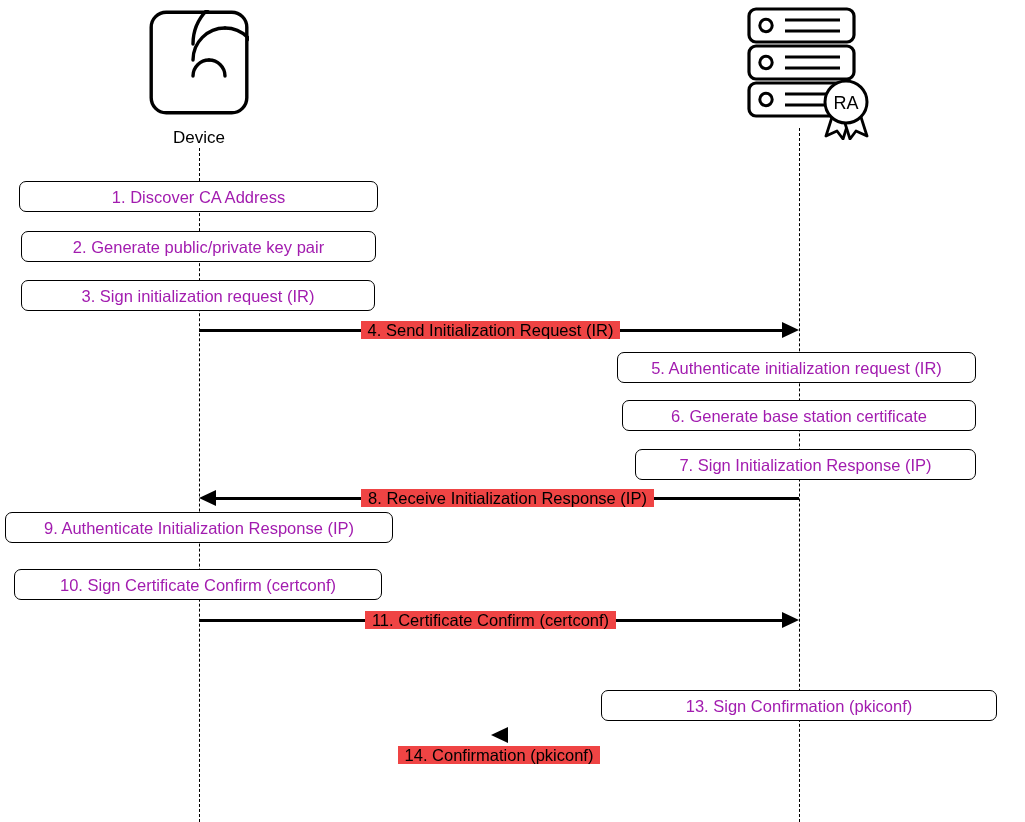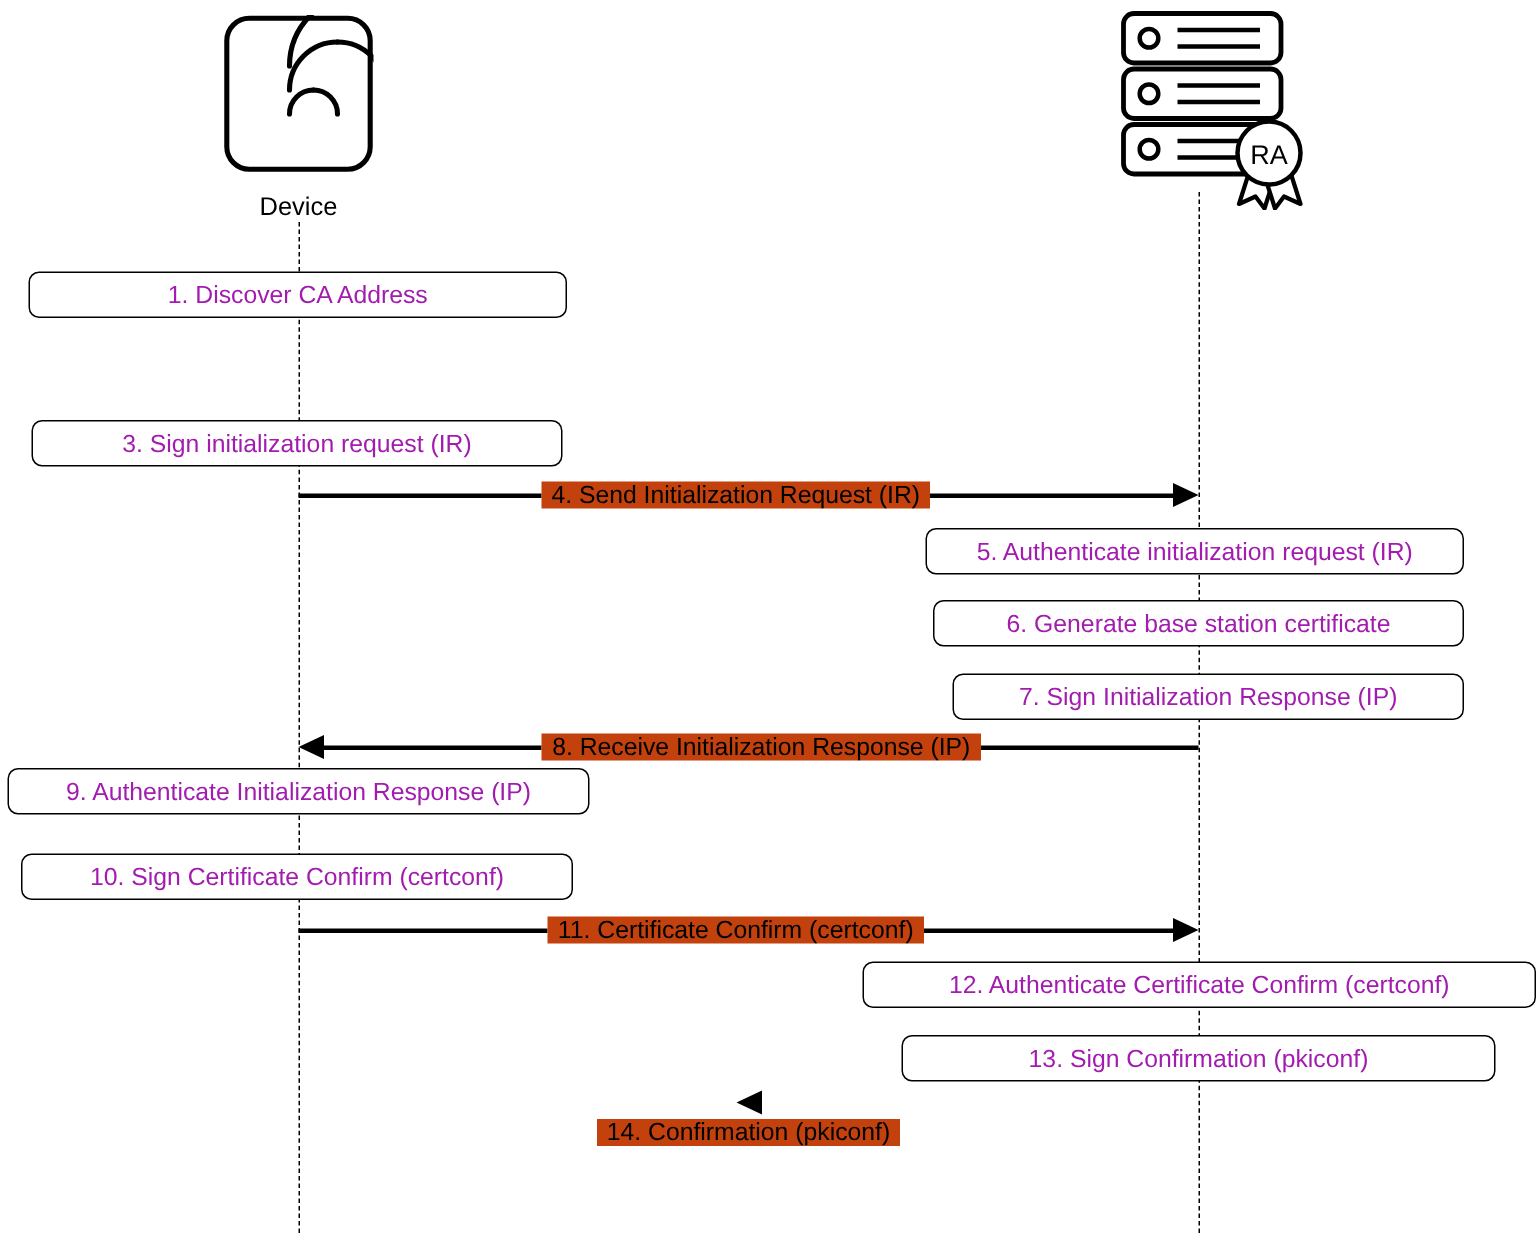--- a/index.html
+++ b/index.html
@@ -61,21 +61,21 @@
     flex: 1 1 auto;
     height: 0;
     border-top: 3.4px solid #000000;
   }
   .msg .msg-label {
     flex: 0 0 auto;
     padding: 0 7px;
     font-size: 16.5px;
     line-height: 18px;
     white-space: nowrap;
-    background: #c2410c;
+    background: #ef4444;
     color: #000000;
   }
   .msg .head {
     flex: 0 0 auto;
     width: 0;
     height: 0;
   }
   .msg.to-right .head {
     border-top: 8.5px solid transparent;
     border-bottom: 8.5px solid transparent;
@@ -128,20 +128,21 @@
       <path d="M 93 109 L 86 131 L 97 126 L 103 134 L 110 112 Z" fill="#ffffff" stroke="#000000" stroke-width="2.8" stroke-linejoin="round"></path>
       <path d="M 120 109 L 127 131 L 116 126 L 110 134 L 103 112 Z" fill="#ffffff" stroke="#000000" stroke-width="2.8" stroke-linejoin="round"></path>
 
       <circle cx="106" cy="97" r="21" fill="#ffffff" stroke="#000000" stroke-width="3"></circle>
       <text x="106" y="104" text-anchor="middle" font-family="Liberation Sans, sans-serif" font-size="18" fill="#000000">RA</text>
     </svg>
   </div>
 
   <div class="step-box" style="left:19px; top:181px; width:359px; height:31px;">1. Discover CA Address</div>
 
+  <div class="step-box" style="left:21px; top:231px; width:355px; height:31px;">2. Generate public/private key pair</div>
 
   <div class="step-box" style="left:21px; top:280px; width:354px; height:31px;">3. Sign initialization request (IR)</div>
 
   <div class="msg to-right" style="left:199px; top:318px; width:600px;">
     <div class="seg"></div>
     <div class="msg-label">4. Send Initialization Request (IR)</div>
     <div class="seg"></div>
     <div class="head"></div>
   </div>
 
@@ -162,21 +163,20 @@
 
   <div class="step-box" style="left:14px; top:569px; width:368px; height:31px;">10. Sign Certificate Confirm (certconf)</div>
 
   <div class="msg to-right" style="left:199px; top:608px; width:600px;">
     <div class="seg"></div>
     <div class="msg-label">11. Certificate Confirm (certconf)</div>
     <div class="seg"></div>
     <div class="head"></div>
   </div>
 
-  <div class="step-box" style="left:575px; top:641px; width:449px; height:31px;">12. Authenticate Certificate Confirm (certconf)</div>
 
   <div class="step-box" style="left:601px; top:690px; width:396px; height:31px;">13. Sign Confirmation (pkiconf)</div>
 
   <div class="msg to-left" style="left:199px; top:727px; width:600px;flex-direction:column;">
     <div class="head"></div>
     <div class="seg"></div>
     <div class="msg-label">14. Confirmation (pkiconf)</div>
     <div class="seg"></div>
   </div>
 

